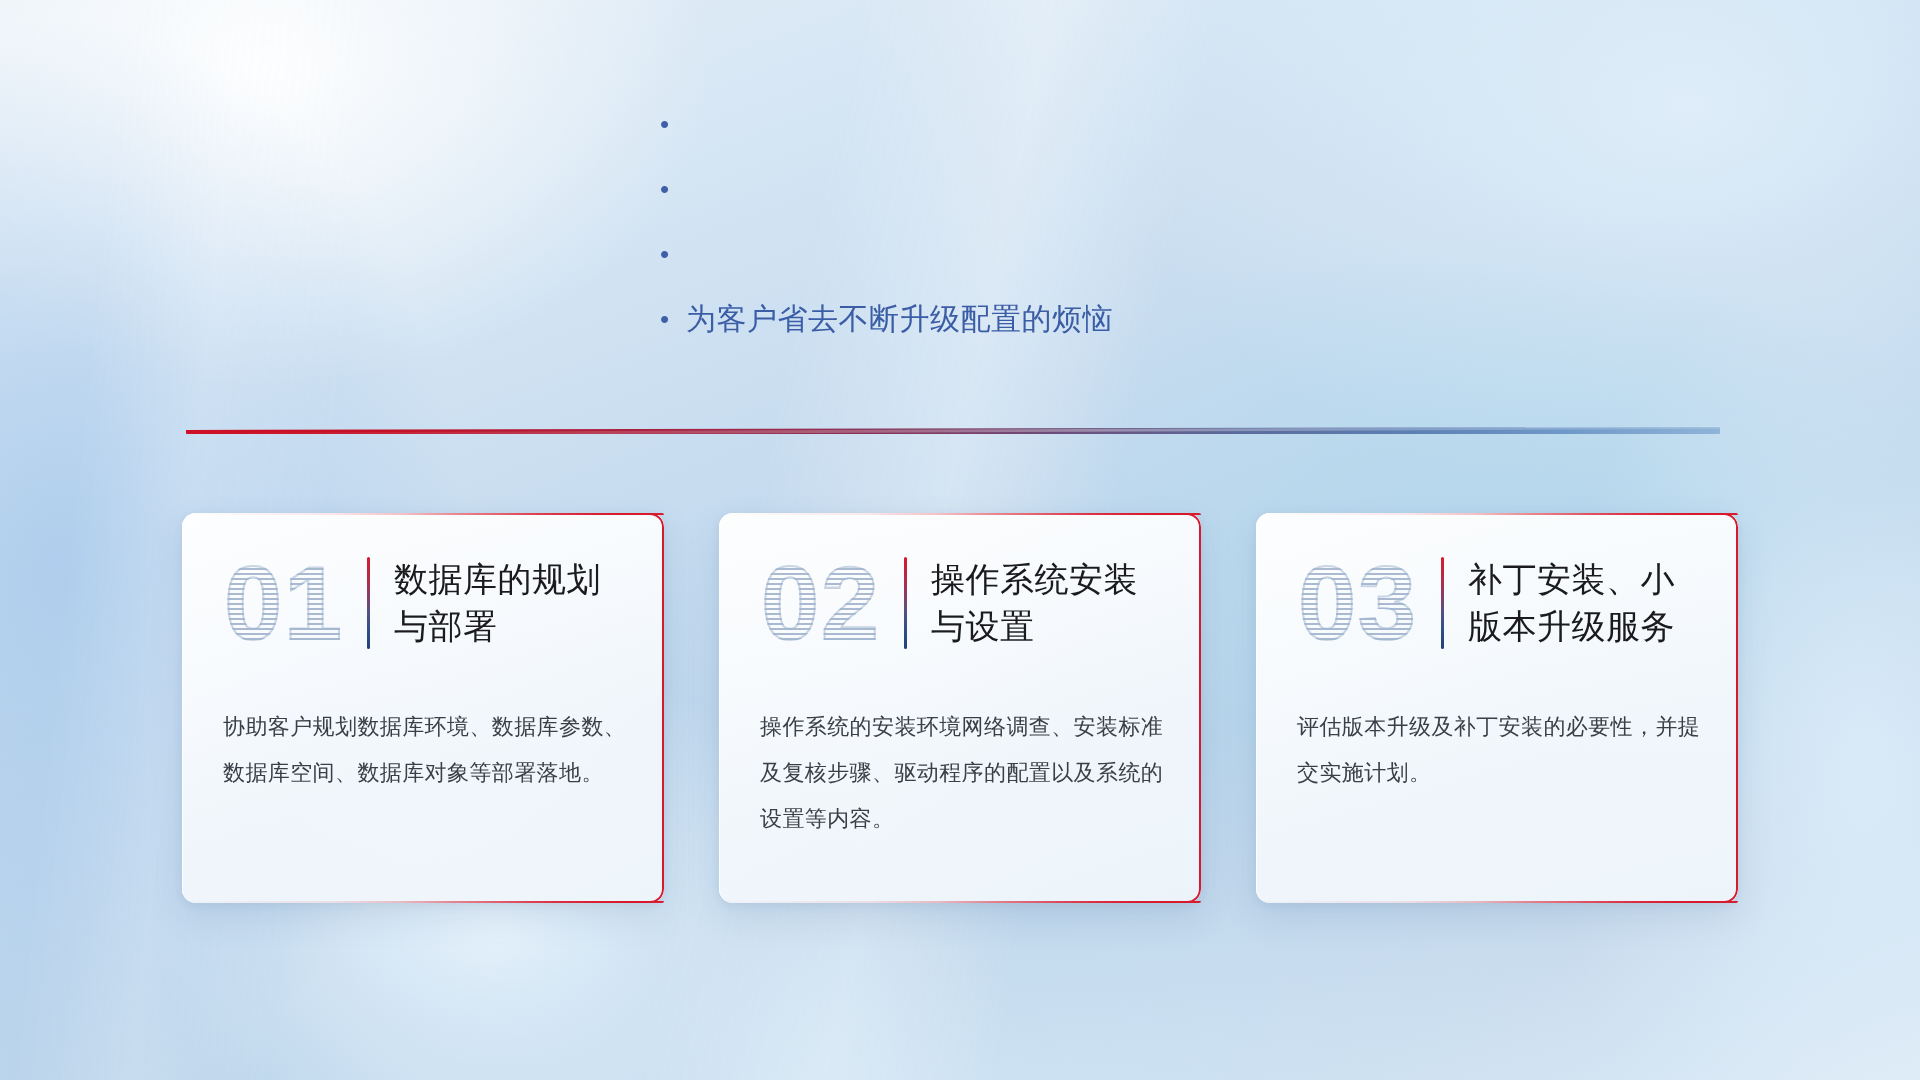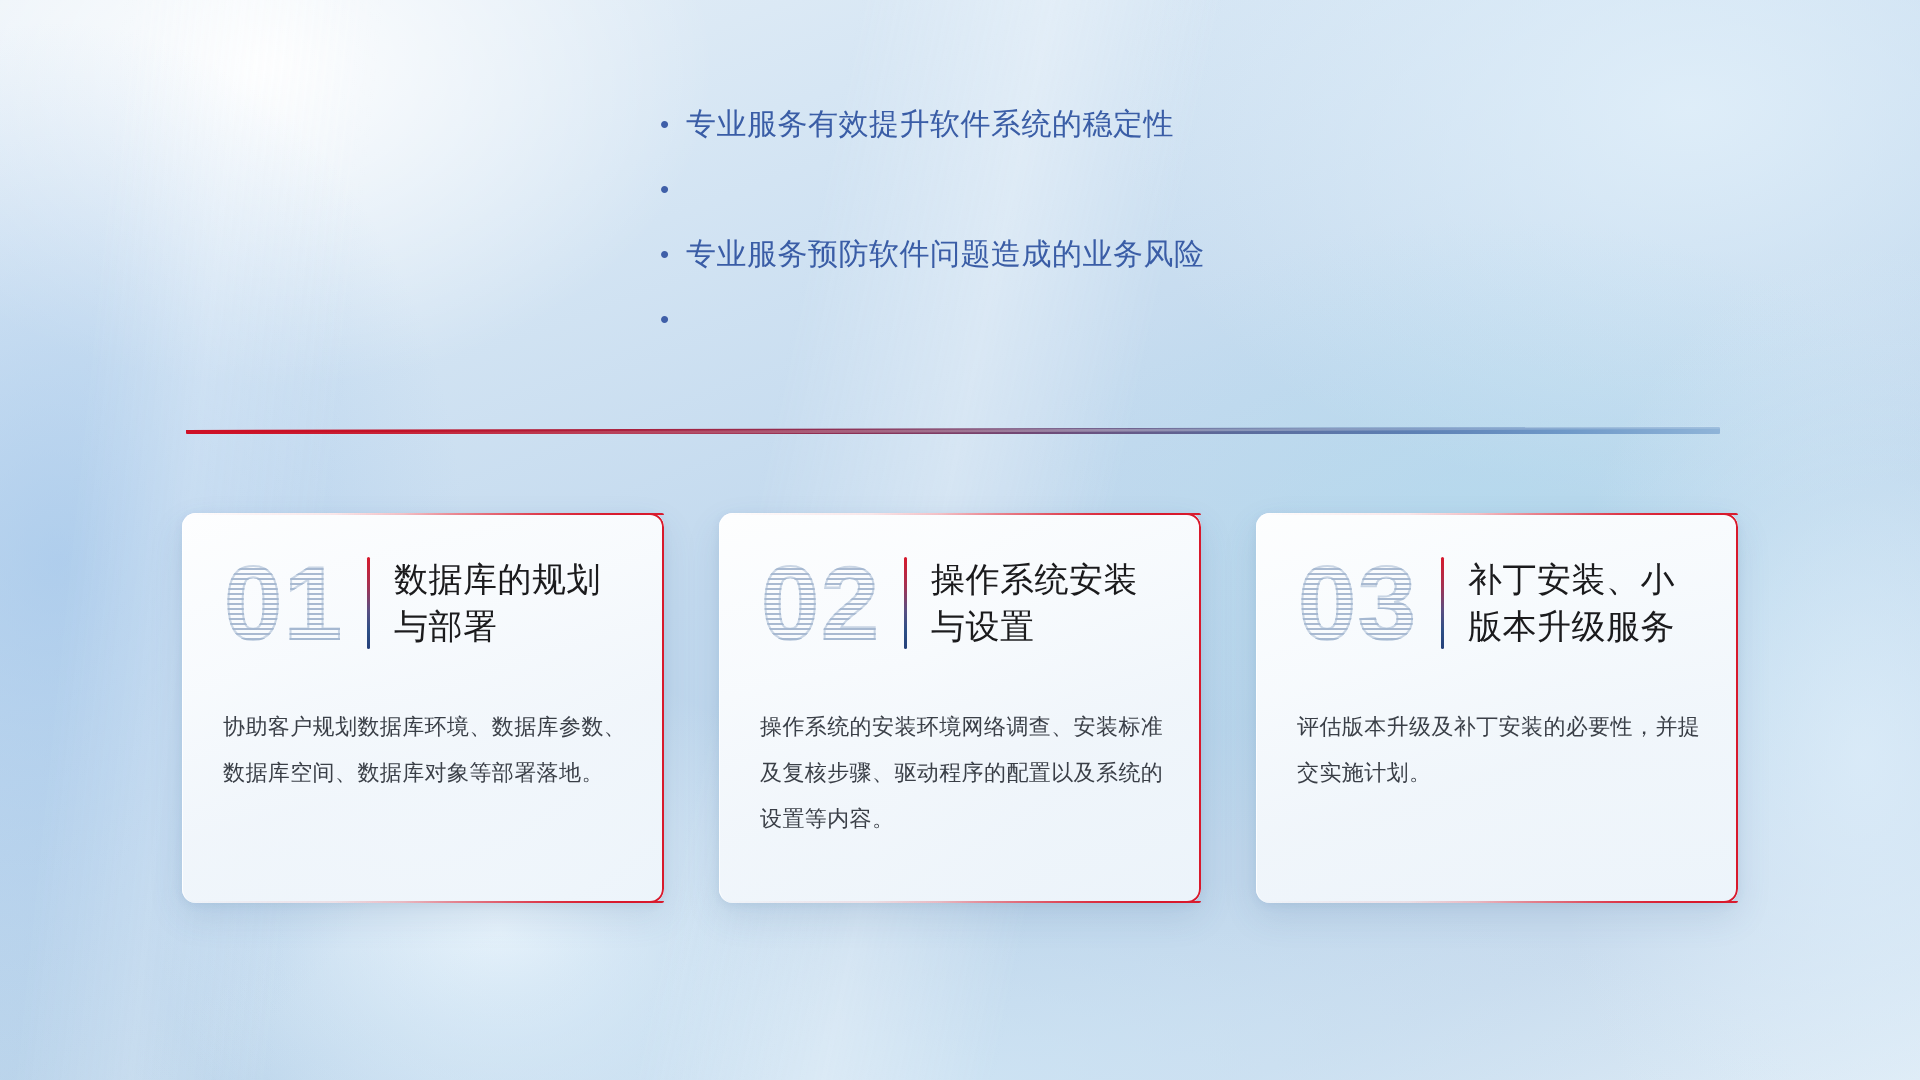--- a/index.html
+++ b/index.html
@@ -242,34 +242,33 @@
   <div class="bg-layer bg-base"></div>
   <div class="bg-layer bg-glow-a"></div>
   <div class="bg-layer bg-glow-b"></div>
   <div class="bg-layer bg-glow-c"></div>
   <div class="bg-layer bg-streak"></div>
 
   <div id="bullets">
 
     <div class="bullet-row">
       <span class="bullet-dot">•</span>
-      <span class="bullet-text">专业服务有效提升软件系统的稳定性</span>
     </div>
 
     <div class="bullet-row">
       <span class="bullet-dot">•</span>
     </div>
 
     <div class="bullet-row">
       <span class="bullet-dot">•</span>
-      <span class="bullet-text">专业服务预防软件问题造成的业务风险</span>
     </div>
 
     <div class="bullet-row">
       <span class="bullet-dot">•</span>
+      <span class="bullet-text">为客户省去不断升级配置的烦恼</span>
     </div>
 
   </div>
 
   <div id="divider">
     <div class="edge"></div>
     <div class="sheen"></div>
   </div>
 
   <div id="cards">

